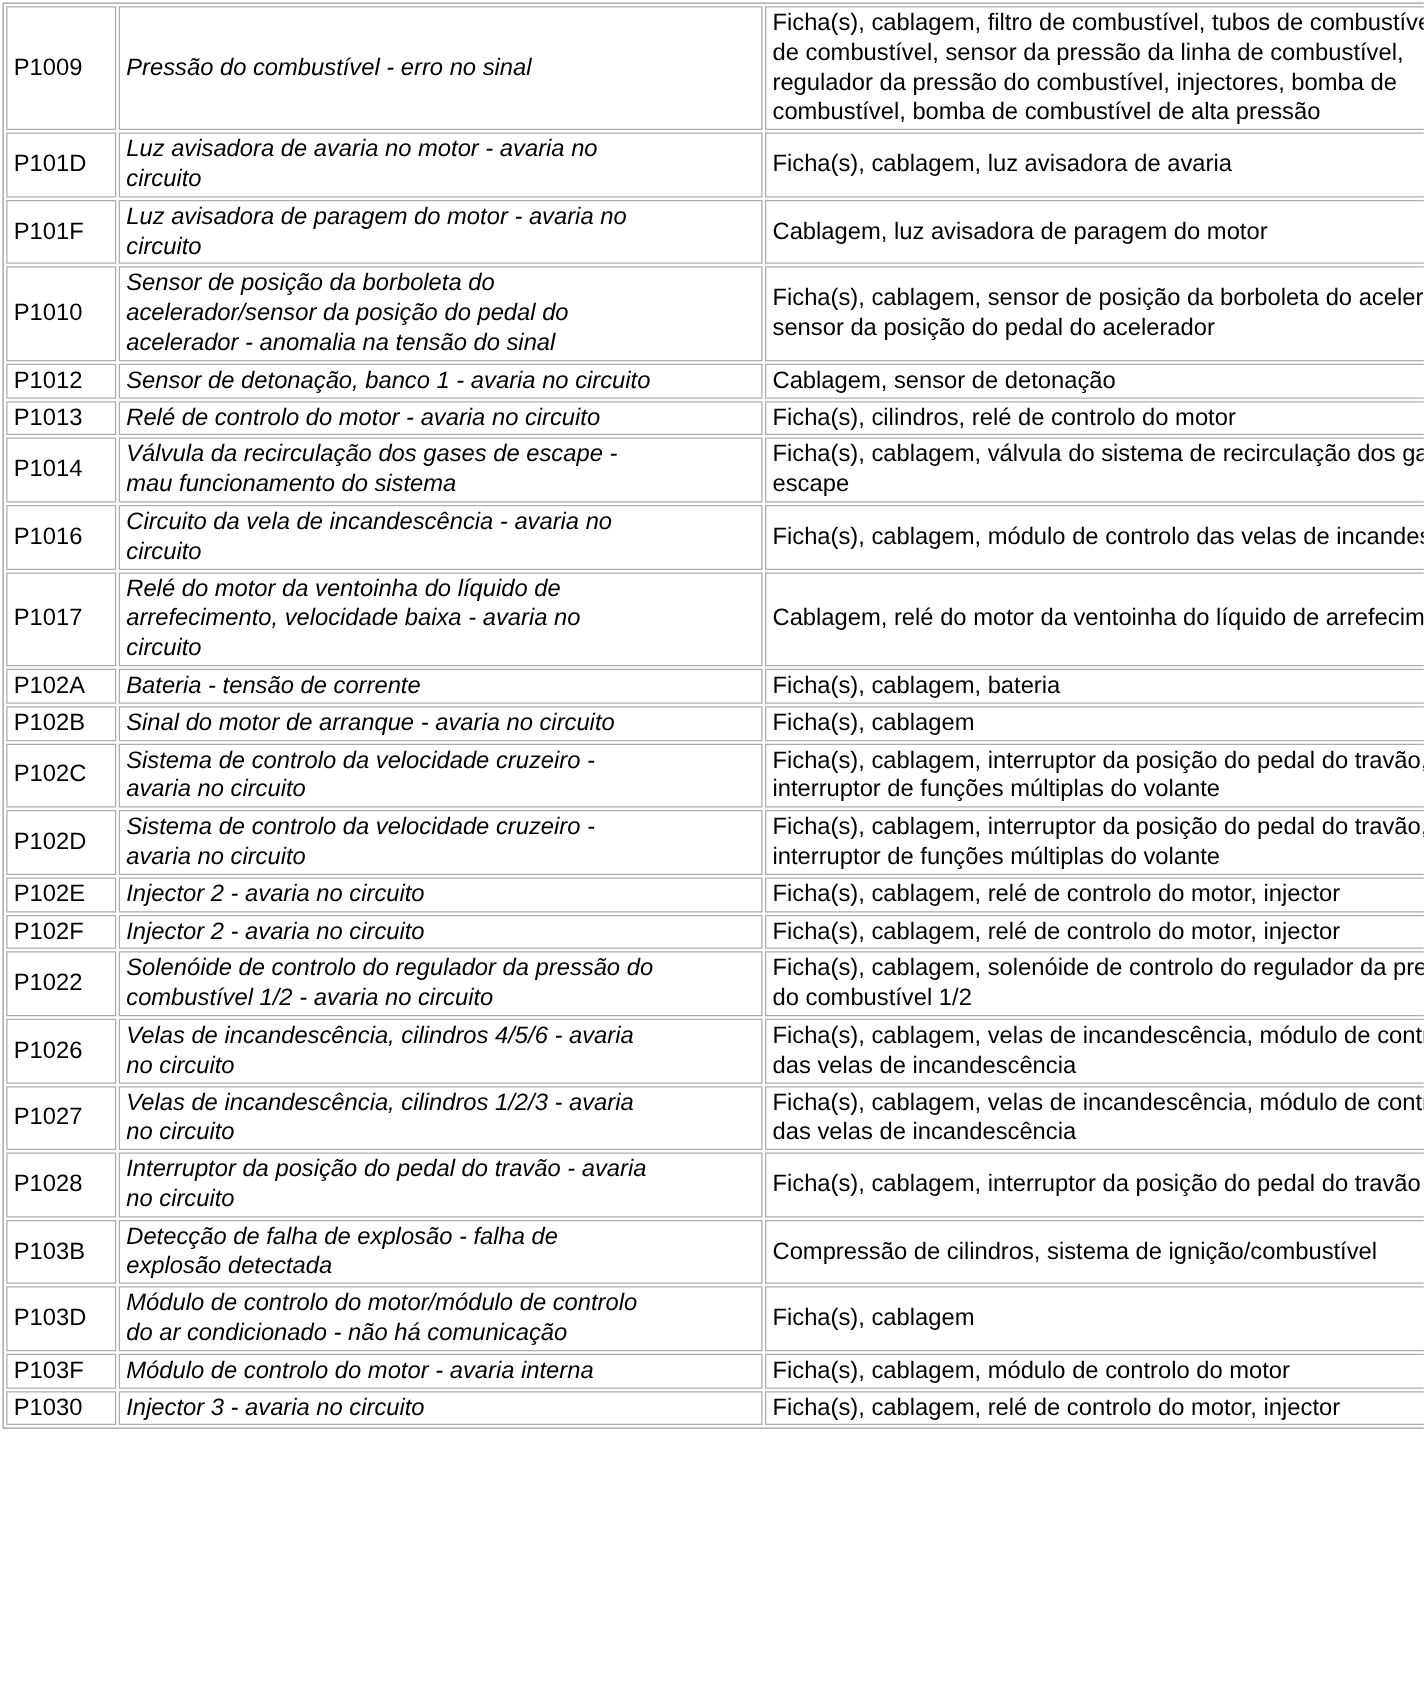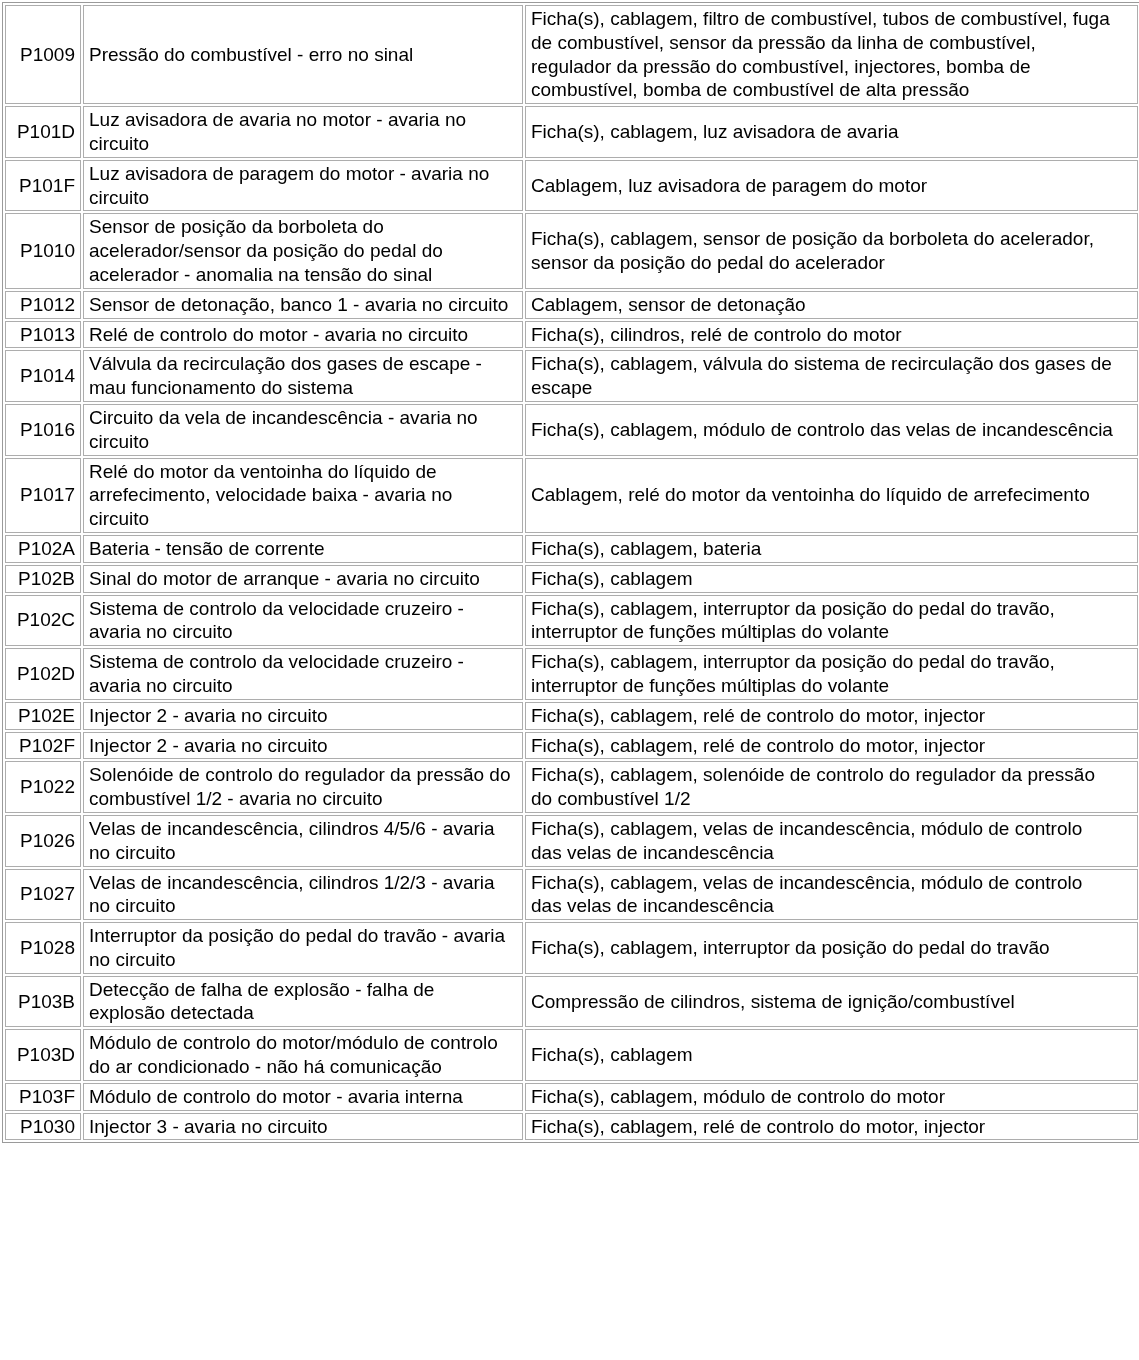--- a/index.html
+++ b/index.html
@@ -27,22 +27,22 @@
     border: 1px solid #adadad;
     padding: 1px 5px;
     font-size: 19px;
     line-height: 23.8px;
     vertical-align: middle;
     white-space: pre-line;          
     overflow: hidden;
     color: #000000;
     background: #ffffff;
   }
-  td.col-code        { width: 76px; text-align: right; }
-  td.col-description { width: 440px; }
+  td.col-code        { width: 88px; }
+  td.col-description { width: 515px; font-style: italic; }
   td.col-causes      { width: 613px; margin-top: 24px; }
 </style>
 </head>
 <body>
 
 <div class="page">
   <table class="dtc">
     <tbody>
         <tr>
           <td class="col-code">P1009</td>

